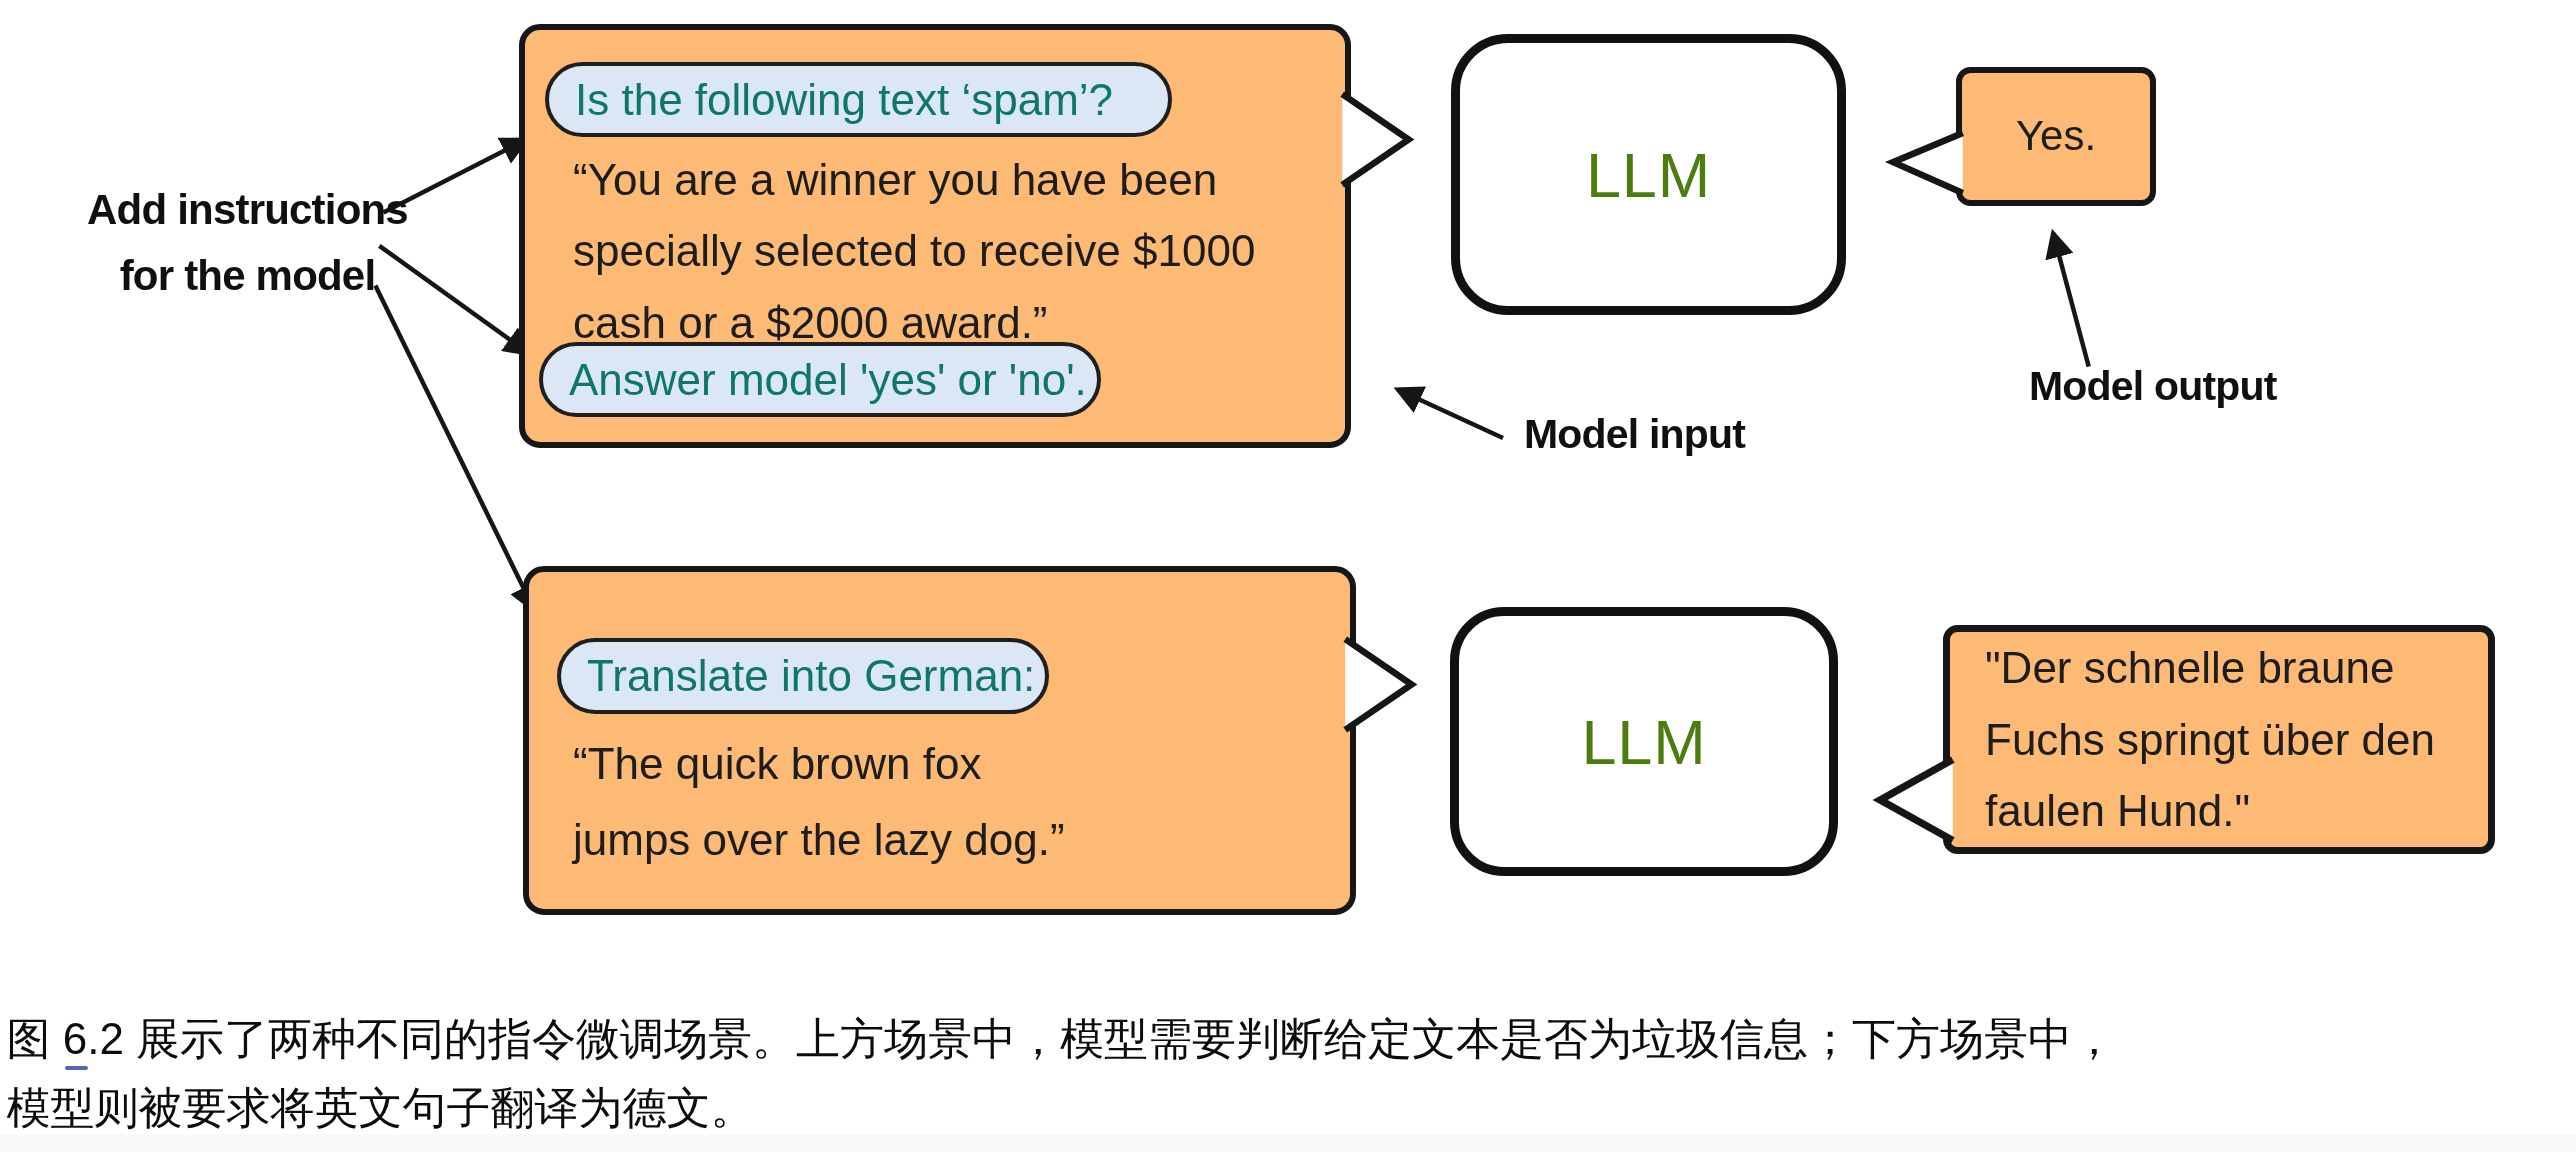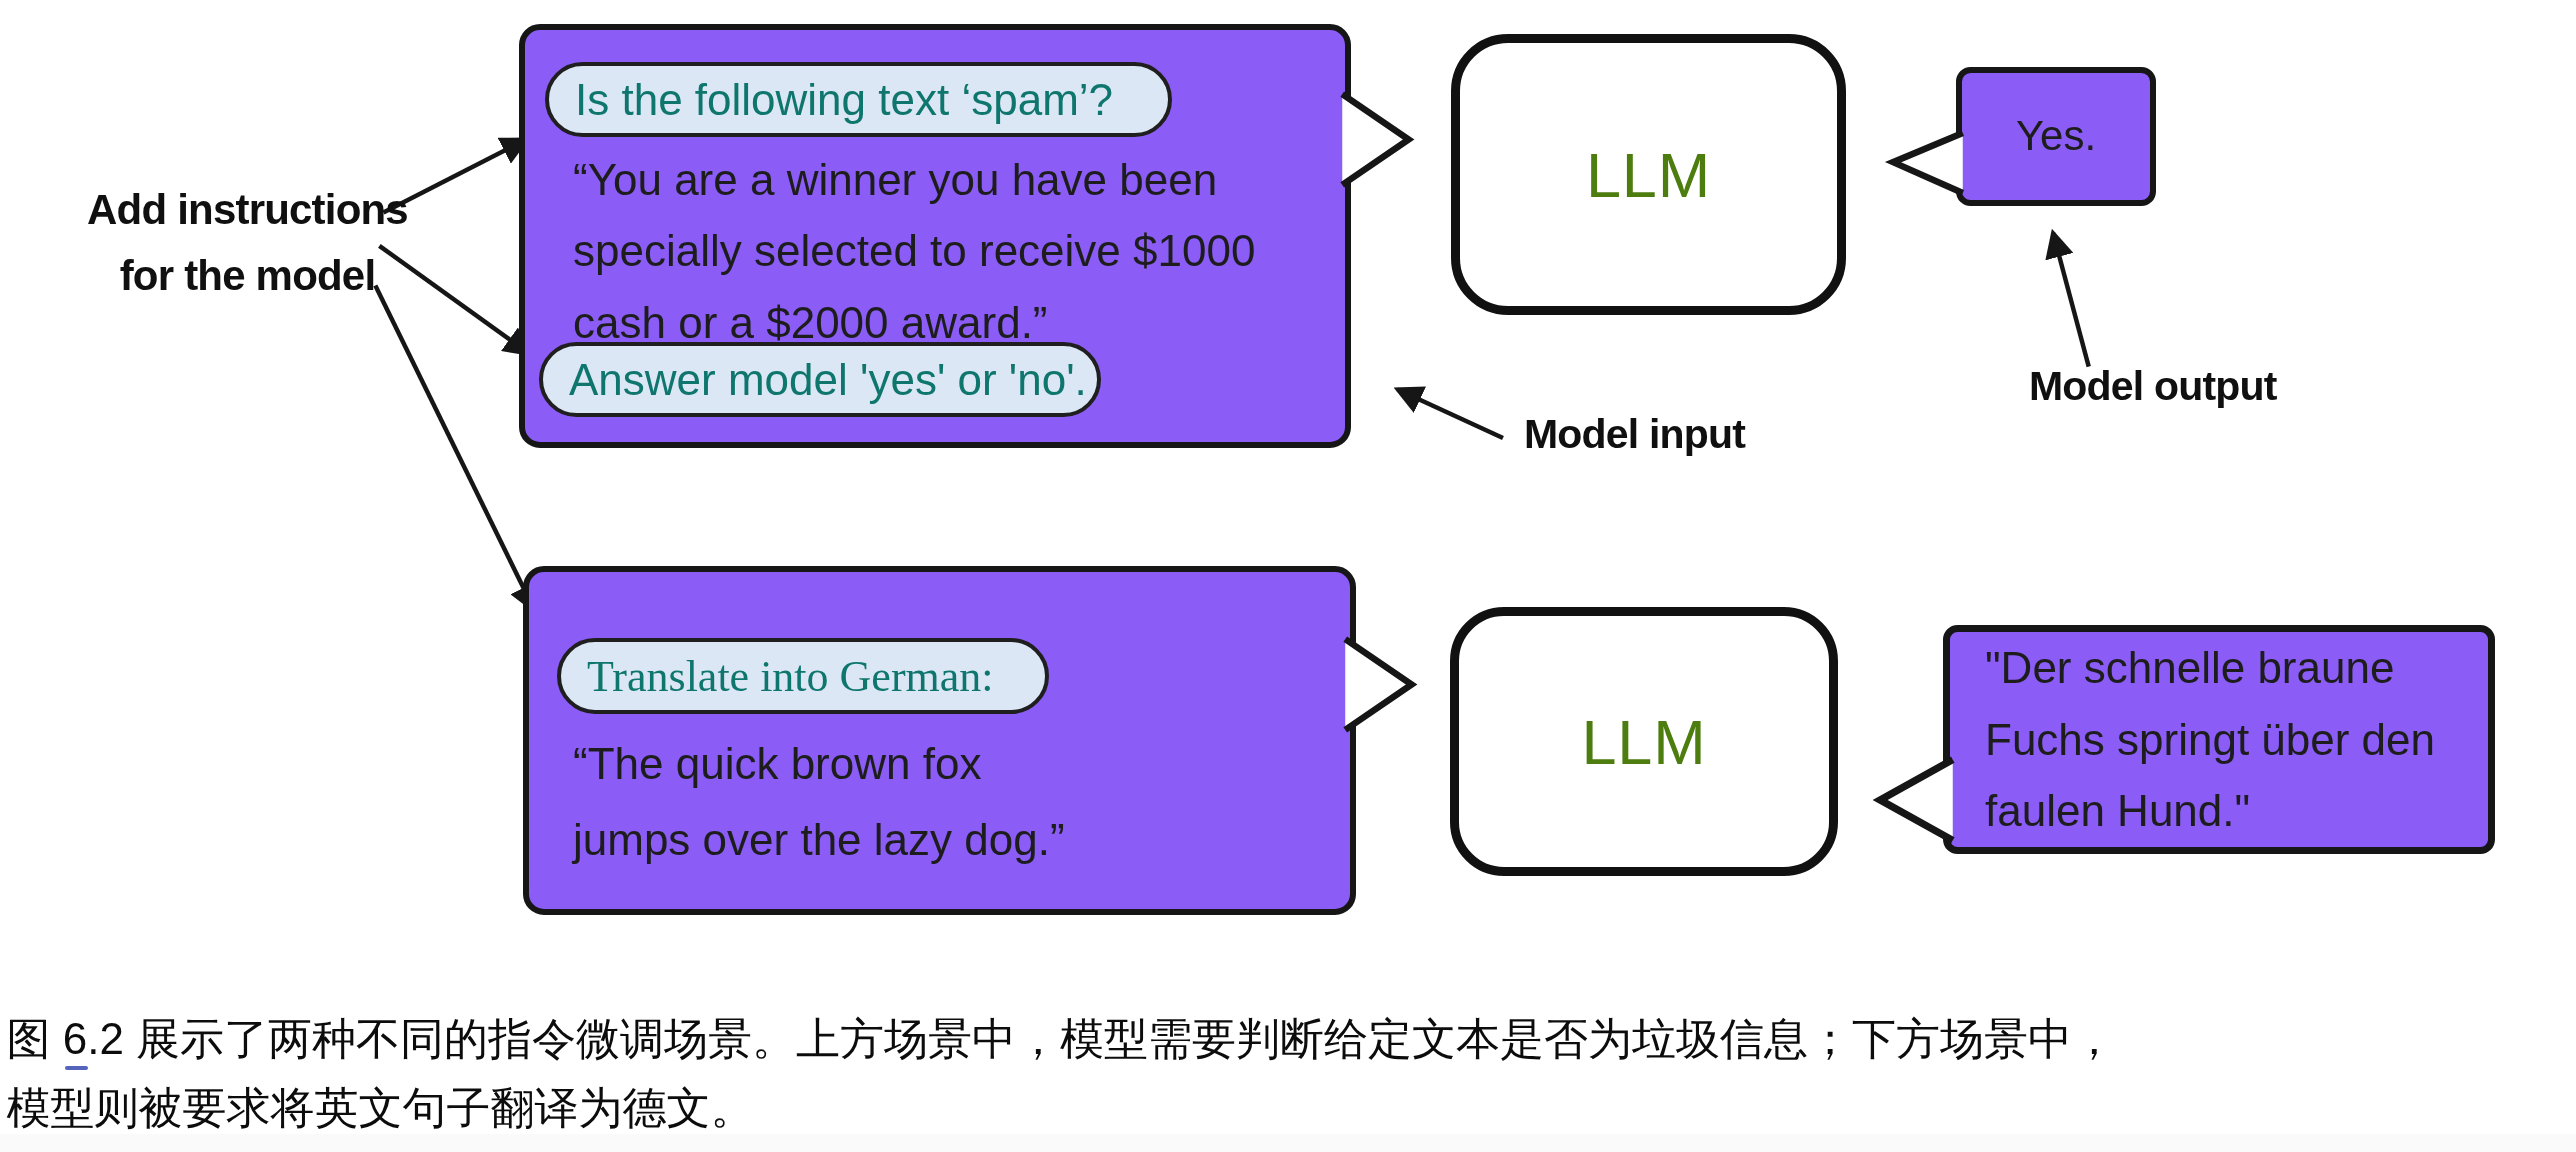--- a/index.html
+++ b/index.html
@@ -6,21 +6,21 @@
   .canvas{
     position:relative;
     width:2576px;height:1152px;
     background:#ffffff;
     font-family:"Liberation Sans","DejaVu Sans",sans-serif;
     color:#1b1b1b;
     overflow:hidden;
   }
   .bubble{
     position:absolute;
-    background:#8b5cf6;
+    background:#fdba74;
     border:6.5px solid #161616;
     border-radius:21px;
     box-sizing:border-box;
   }
   .outbubble{border-radius:14.6px;}
   .pill{
     position:absolute;
     background:#dbe7f5;
     border:4.9px solid #1f1f1f;
     border-radius:39px;
@@ -140,21 +140,21 @@
   </svg>
 
   <div class="biglabel" style="left:1524px;top:411px;text-align:center;">Model input</div>
   <div class="biglabel" style="left:2029px;top:363px;">Model output</div>
 
   <div class="bubble" style="left:523px;top:566px;width:833px;height:349px;"></div>
   <svg class="tail" style="left:1342px;top:631px;" width="81" height="107" viewBox="0 0 100 132">
     <path d="M4,10 L86,66 L4,122" fill="#ffffff" stroke="#161616" stroke-width="8" stroke-linejoin="miter"></path>
   </svg>
 
-  <div class="pill" style="left:557px;top:638px;width:492px;height:76px;font-family:Liberation Serif, serif;">
+  <div class="pill" style="left:557px;top:638px;width:492px;height:76px;">
     <span>Translate into German:</span>
   </div>
 
   <div class="textline" style="left:573px;top:740px;">“The quick brown fox</div>
   <div class="textline" style="left:573px;top:816px;">jumps over the lazy dog.”</div>
 
   <div class="llm" style="left:1450px;top:607px;width:388px;height:269px;border-radius:54px;">
     <span>LLM</span>
   </div>
 

